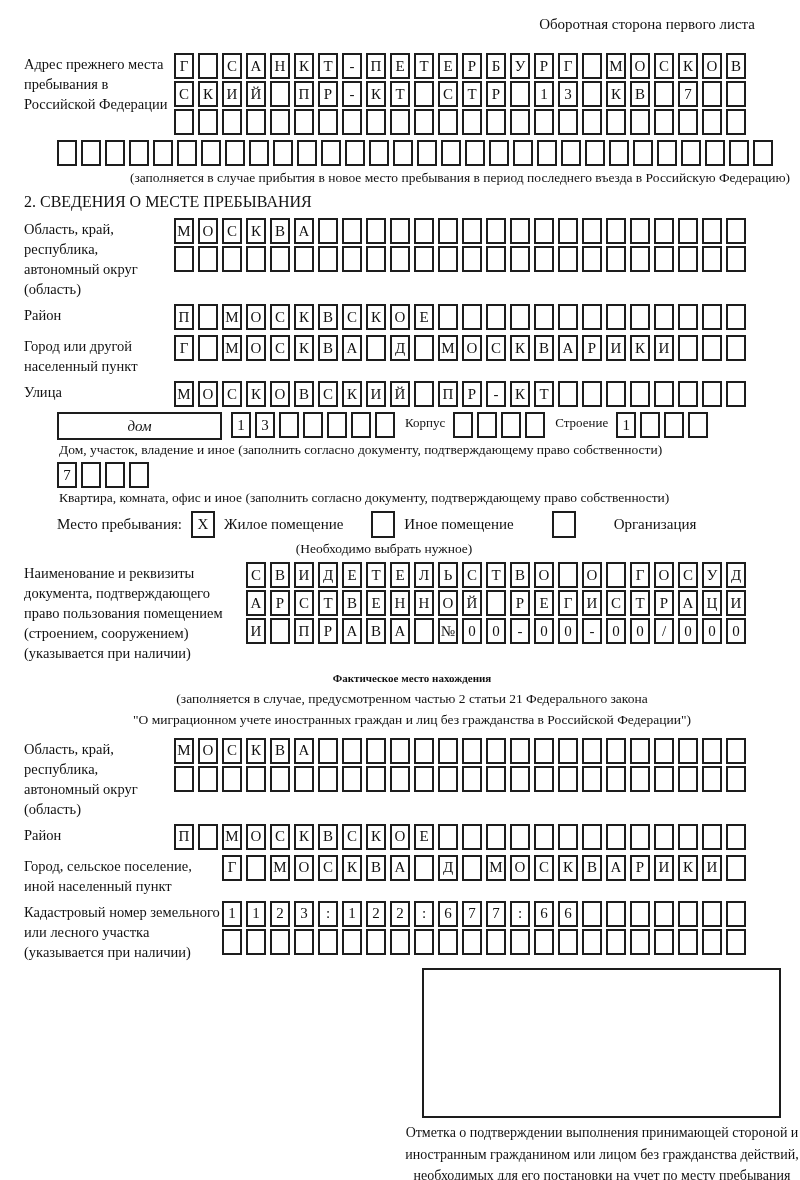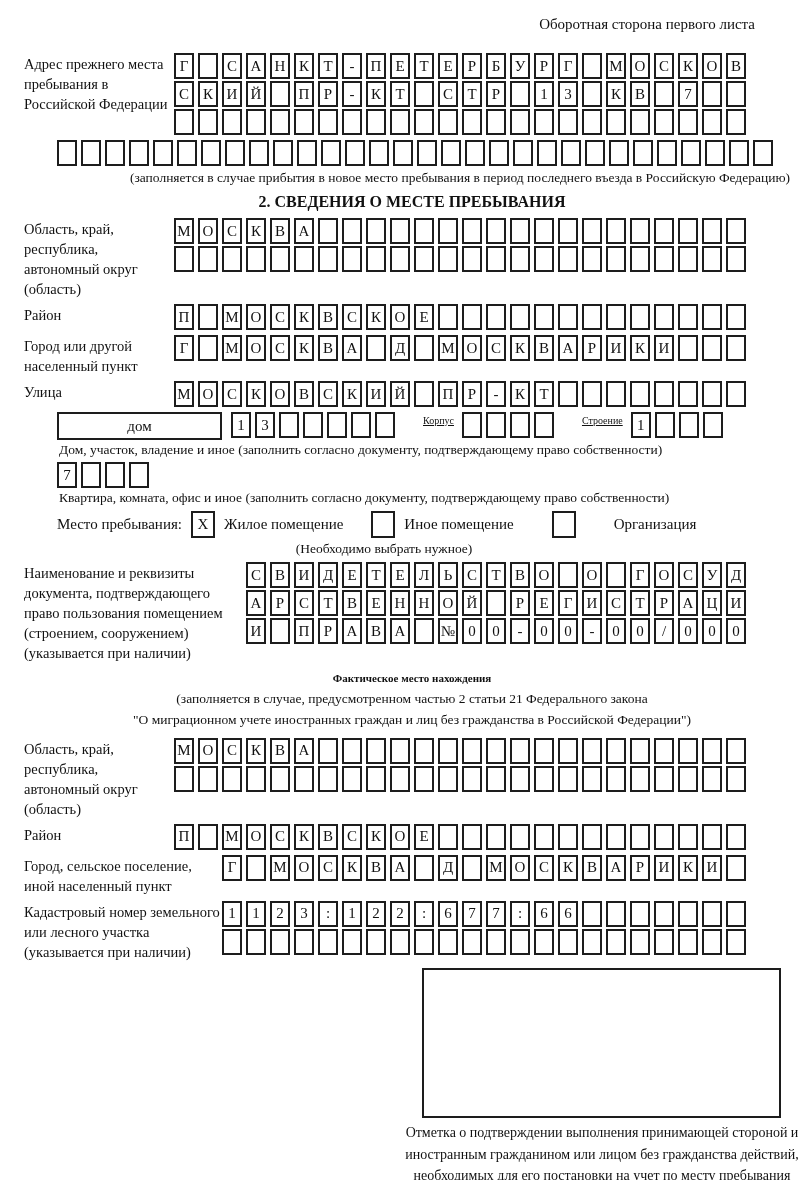--- a/index.html
+++ b/index.html
@@ -9,25 +9,25 @@
   .frow{display:flex;align-items:flex-start;margin-bottom:5px;}
   .label{flex:none;width:150px;font-size:14.5px;line-height:1.38;padding-top:1px;}
   .label-w222{width:222px;}
   .label-w198{width:198px;}
   .cells{display:flex;flex-wrap:nowrap;}
   .cellrows{display:flex;flex-direction:column;gap:2px;}
   .cb{box-sizing:border-box;flex:none;width:20px;height:26px;border:2px solid #1d1d1d;margin-right:4px;display:inline-flex;align-items:center;justify-content:center;font-size:15px;line-height:1;background:#fff;}
   .prev-block{margin-top:20px;}
   .full-row{margin-left:33px;margin-top:2px;}
   .note-center{text-align:right;font-size:13.5px;margin:4px 10px 2px;}
-  .s2-title{text-align:center;font-weight:bold;font-size:16px;margin:7px 0 7px;}
-  .named-box{box-sizing:border-box;border:2px solid #1d1d1d;height:28px;display:inline-flex;align-items:center;justify-content:center;font-size:15px;background:#fff;}
+  .s2-title{font-weight:normal;font-size:16px;margin:7px 0 7px;}
+  .named-box{box-sizing:border-box;border:2px solid #1d1d1d;height:28px;display:inline-flex;align-items:center;justify-content:center;font-size:15px;background:#fff;font-style:italic;}
   .house-box{width:165px;margin-right:9px;}
   .apt-box{width:200px;margin-right:9px;}
-  .mid-label{font-size:10px;margin:3px 8px 0 24px;text-decoration:underline;}
+  .mid-label{font-size:13px;margin:3px 8px 0 6px;}
   .house-row{margin:3px 0 2px 33px;display:flex;align-items:flex-start;}
   .note-left{margin-left:35px;font-size:13.5px;margin-bottom:4px;}
   .stay-row{margin-left:33px;display:flex;align-items:center;font-size:15px;margin-top:5px;}
   .chk{box-sizing:border-box;flex:none;width:24px;height:27px;border:2px solid #1d1d1d;display:inline-flex;align-items:center;justify-content:center;font-size:15px;background:#fff;}
   .stay-gap-s{margin-left:9px;}
   .stay-gap-m{margin-left:28px;}
   .stay-gap-l{margin-left:38px;}
   .stay-note{width:620px;margin-left:50px;text-align:center;font-size:13.5px;margin-top:3px;margin-bottom:5px;}
   .fact-title{text-align:center;font-weight:bold;font-size:11px;margin:9px 0 5px;}
   .fact-note{text-align:center;font-size:13.5px;line-height:1.55;margin:0 30px;}

